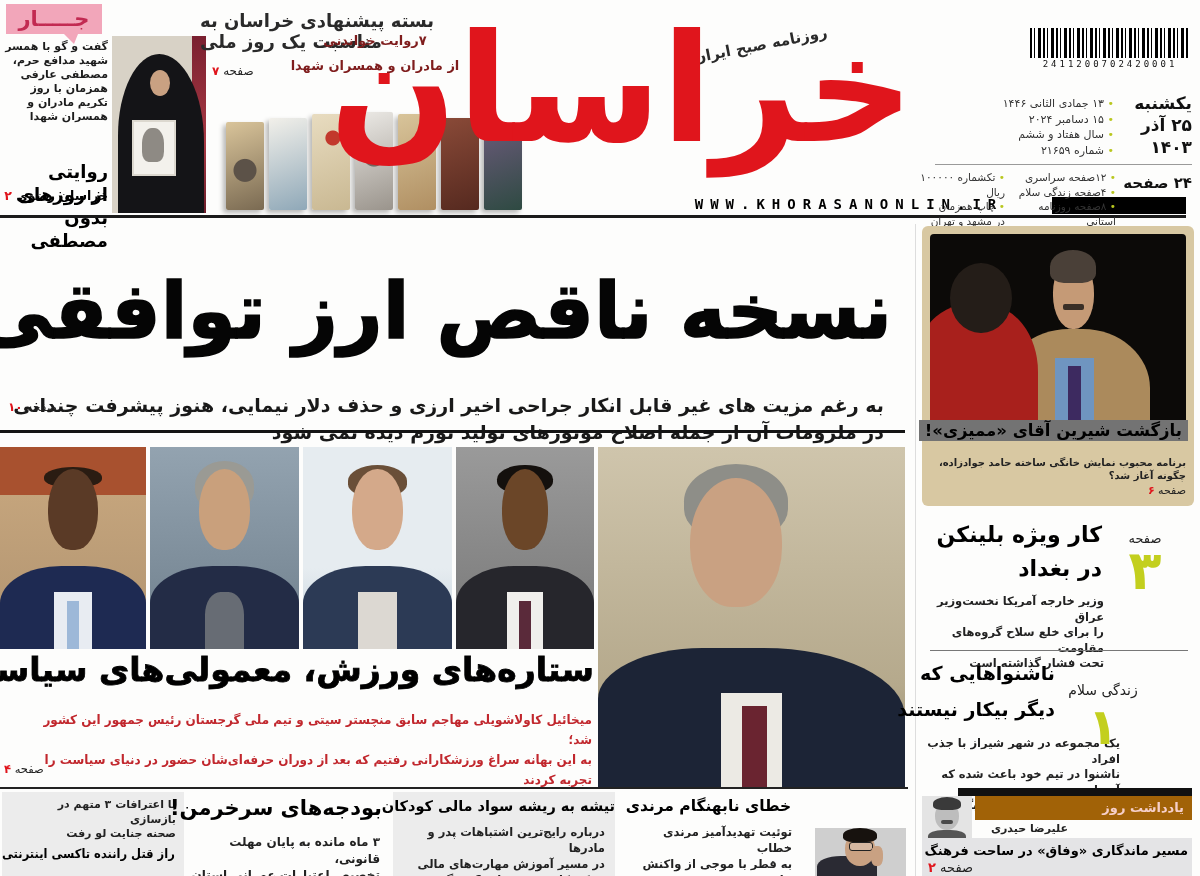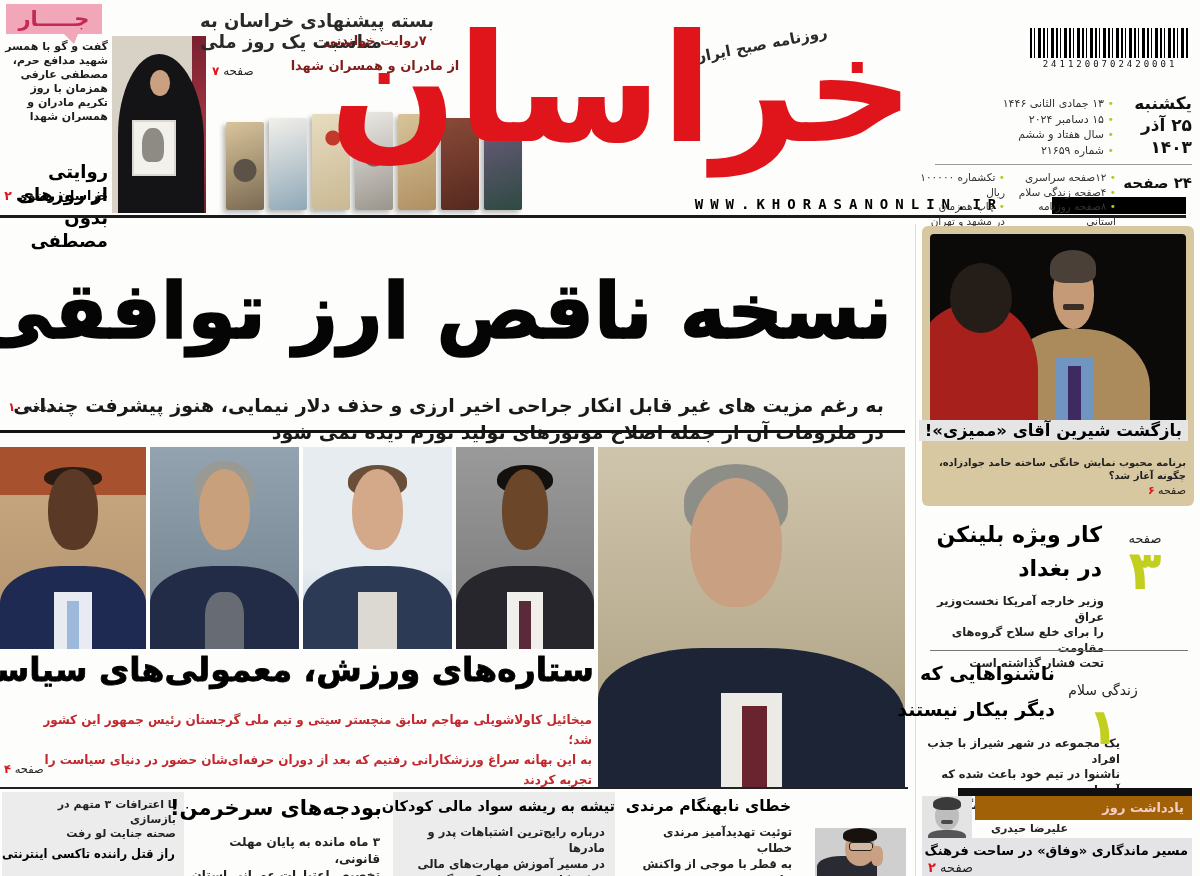--- a/index.html
+++ b/index.html
@@ -148,21 +148,21 @@
   .tv-card{left:922px;top:226px;width:272px;height:280px;background:#d8c8a2;border-radius:6px;}
   .tv-photo{position:absolute;left:8px;top:8px;width:256px;height:206px;background:#0c0a08;border-radius:4px;overflow:hidden;}
   .tvm-jacket{position:absolute;right:14%;bottom:-10%;width:58%;height:64%;background:#ab8a5c;border-radius:45% 45% 0 0;}
   .tvm-shirt{position:absolute;right:36%;bottom:0;width:15%;height:40%;background:#6f95c0;}
   .tvm-tie{position:absolute;right:41%;bottom:2%;width:5%;height:34%;background:#3d2a60;}
   .tvm-head{position:absolute;right:36%;top:12%;width:16%;height:34%;background:#c59a76;border-radius:48%;}
   .tvm-hair{position:absolute;right:35%;top:8%;width:18%;height:16%;background:#4a4038;border-radius:50% 50% 30% 30%;}
   .tvm-mus{position:absolute;right:40%;top:34%;width:8%;height:3%;background:#3a2f26;border-radius:2px;}
   .tvr-back{position:absolute;left:-8%;bottom:-12%;width:50%;height:78%;background:#a8201c;border-radius:46% 42% 0 0;}
   .tvr-hair{position:absolute;left:8%;top:14%;width:24%;height:34%;background:#241d18;border-radius:50%;}
-  .tv-title{position:absolute;top:194px;right:6px;background:#e5e5e5;padding:1px 6px;font-size:16.5px;font-weight:bold;color:#000;white-space:nowrap;}
+  .tv-title{position:absolute;top:194px;right:6px;background:#737373;padding:1px 6px;font-size:16.5px;font-weight:bold;color:#000;white-space:nowrap;}
   .tv-deck{position:absolute;top:230px;right:8px;left:8px;font-size:10px;font-weight:bold;color:#222;text-align:right;line-height:13px;}
   .tv-page{position:absolute;top:258px;right:8px;font-size:11px;color:#222;}
 
   .blk-plabel{left:1098px;top:531px;width:94px;text-align:center;font-size:13px;color:#222;}
   .blk-num{left:1098px;top:540px;width:94px;text-align:center;font-size:54px;font-weight:bold;line-height:62px;}
   .blk-t1{left:930px;top:522px;width:172px;text-align:right;font-size:22px;font-weight:bold;color:#000;}
   .blk-t2{left:930px;top:556px;width:172px;text-align:right;font-size:22px;font-weight:bold;color:#000;}
   .blk-deck{left:930px;top:594px;width:174px;text-align:right;font-size:11.5px;color:#222;line-height:15.5px;font-weight:bold;}
   .sec-div{left:930px;top:650px;width:258px;height:1px;background:#777;}
 

